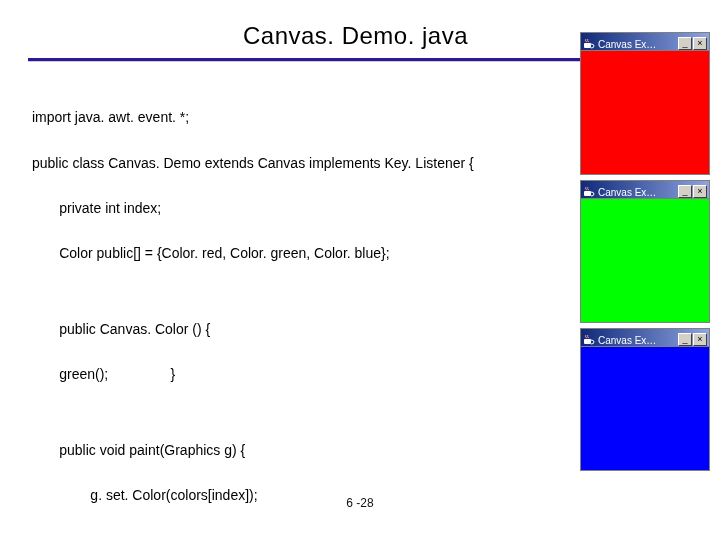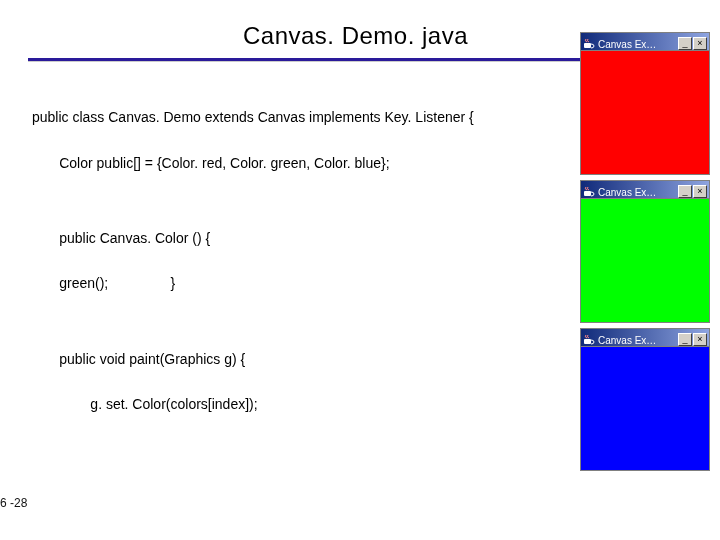--- a/index.html
+++ b/index.html
@@ -45,21 +45,21 @@
     font-size: 14px;
     line-height: 1.08;
     white-space: pre;
   }
   .code .blk { display: block; }
   .pagenum {
     position: absolute;
     bottom: 30px;
     left: 0;
     width: 720px;
-    text-align: left;
+    text-align: center;
     font-size: 12px;
     font-family: "Arial", sans-serif;
     color: #111;
   }
   
   .win {
     position: absolute;
     right: 10px;
     width: 130px;
     height: 143px;
@@ -126,21 +126,23 @@
 </style>
 </head>
 <body>
 
 <div class="slide">
 
   <div class="title">Canvas. Demo. java</div>
   <div class="hr-line"></div>
 
   <div class="code">
+    <span class="blk">import java. awt. event. *;</span>
     <span class="blk">public class Canvas. Demo extends Canvas implements Key. Listener {</span>
+    <span class="blk">       private int index;</span>
     <span class="blk">       Color public[] = {Color. red, Color. green, Color. blue};</span>
     <span class="blk"></span>
     <span class="blk">       public Canvas. Color () {</span>
     <span class="blk">       green();                }</span>
     <span class="blk"></span>
     <span class="blk">       public void paint(Graphics g) {</span>
     <span class="blk">               g. set. Color(colors[index]);</span>
     
     
     <span class="blk"></span>

